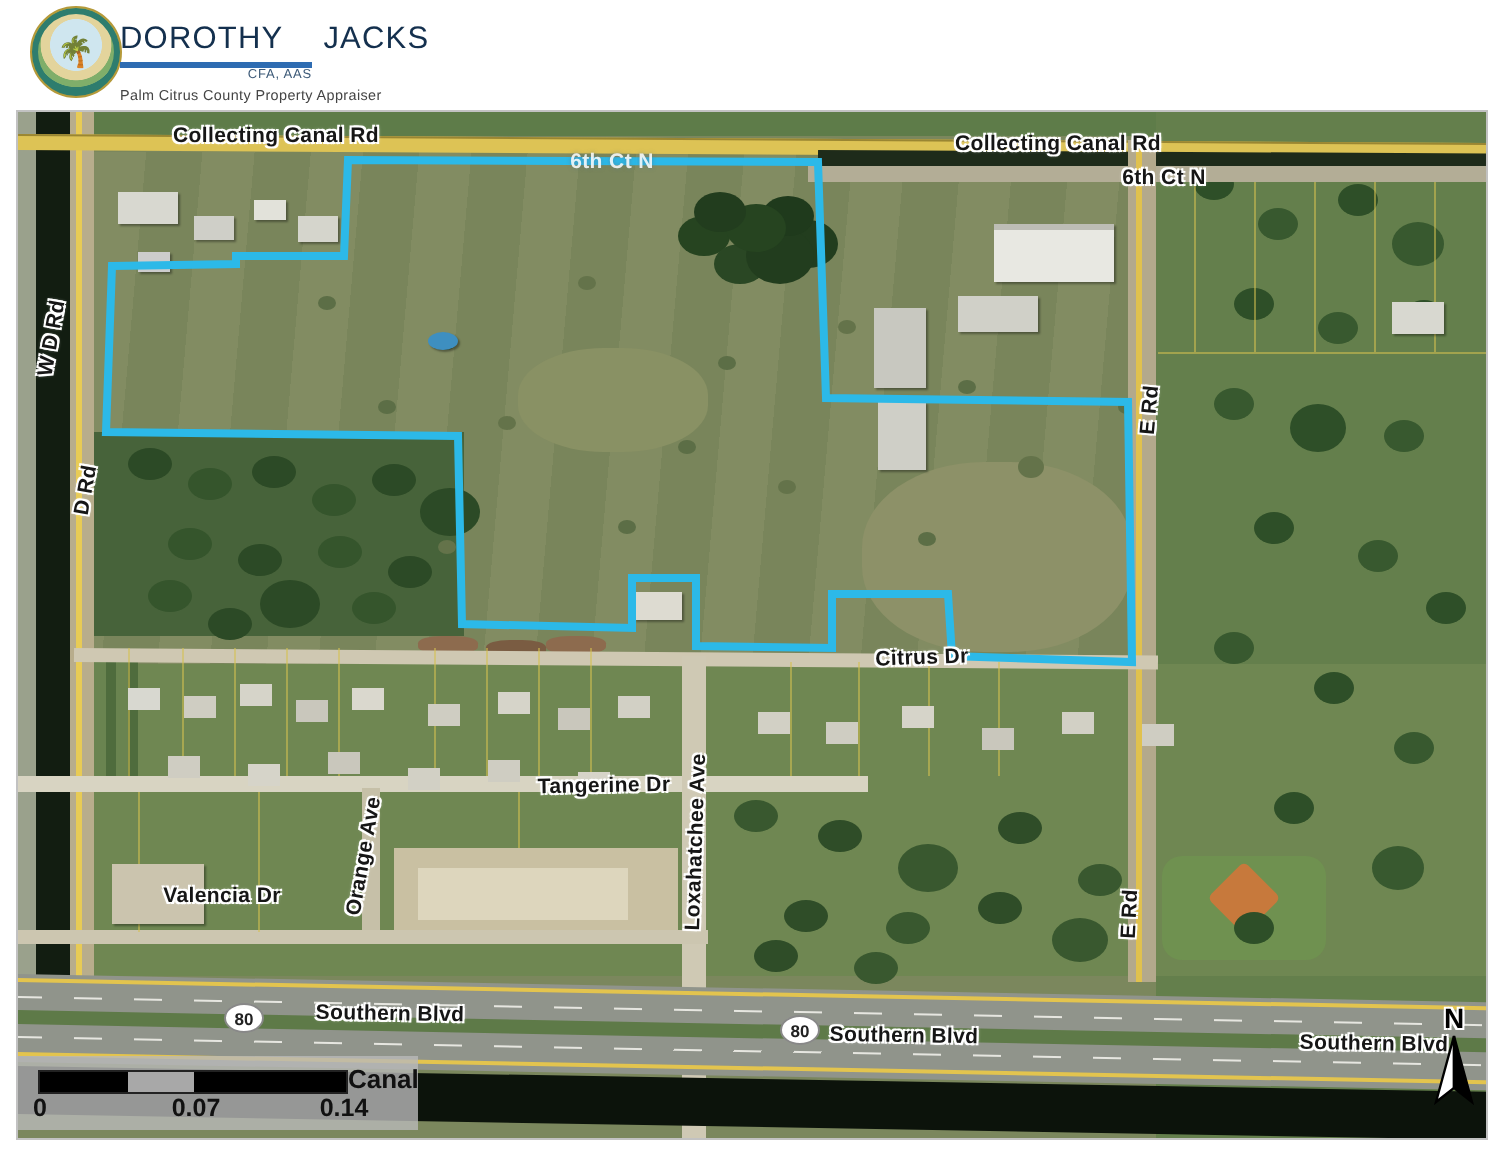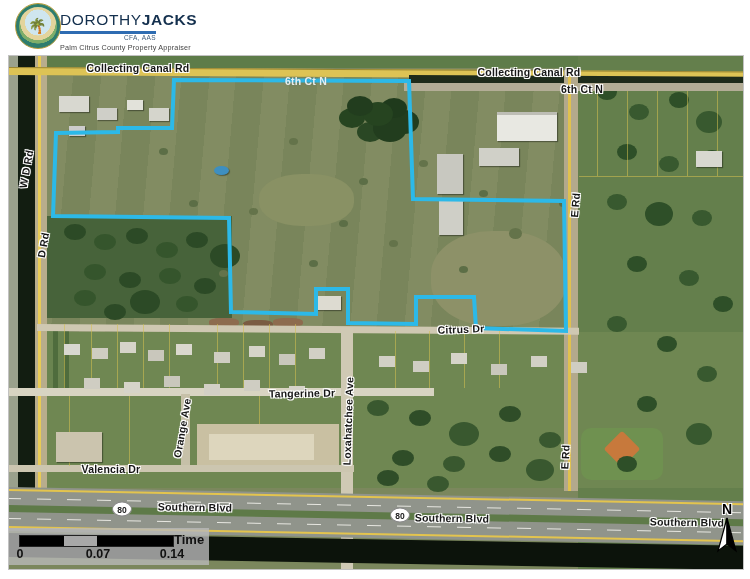--- a/index.html
+++ b/index.html
@@ -7,21 +7,21 @@
        font-family:"Liberation Sans",sans-serif;}
   .abs{position:absolute;}
 
   
   #header{position:absolute;left:0;top:0;width:750px;height:55px;background:#fff;}
   .seal{position:absolute;left:15px;top:3px;width:44px;height:44px;border-radius:50%;
         background:radial-gradient(circle at 50% 42%,#cfe6ef 0 38%,#e3d49c 39% 52%,#7fae6a 53% 62%,#2e7d6e 63% 100%);
         border:1px solid #b59a3a;box-shadow:inset 0 0 0 3px #2e7d6e;
         display:flex;align-items:center;justify-content:center;font-size:15px;}
   .brand{position:absolute;left:60px;top:11px;font-size:15.5px;color:#14304e;letter-spacing:.6px;white-space:nowrap;}
-  .brand b{font-weight:bold;}
+  .brand b{font-weight:normal;margin-left:20px;}
   .brand-rule{position:absolute;left:60px;top:31px;width:96px;height:2.5px;background:#2e6cb2;}
   .brand-cred{position:absolute;left:60px;top:34px;width:96px;text-align:right;font-size:6.5px;color:#3d5a78;letter-spacing:.4px;}
   .brand-sub{position:absolute;left:60px;top:43px;font-size:7.2px;color:#444;letter-spacing:.2px;}
 
   
   #map{position:absolute;left:8px;top:55px;width:734px;height:513px;overflow:hidden;
        background:#7b875d;border:1px solid #c2c2c2;box-sizing:content-box;}
 
   .field{position:absolute;}
   .rd{position:absolute;}
@@ -171,39 +171,39 @@
   <div class="rlabel" style="left:573px;top:33px;">6th Ct N</div>
   <div class="rlabel faint" style="left:297px;top:25px;">6th Ct N</div>
   <div class="rlabel" style="left:17px;top:113px;transform:translate(-50%,-50%) rotate(-80deg);">W D Rd</div>
   <div class="rlabel" style="left:34px;top:189px;transform:translate(-50%,-50%) rotate(-80deg);">D Rd</div>
   <div class="rlabel" style="left:566px;top:149px;transform:translate(-50%,-50%) rotate(-85deg);">E Rd</div>
   <div class="rlabel" style="left:556px;top:401px;transform:translate(-50%,-50%) rotate(-87deg);">E Rd</div>
   <div class="rlabel" style="left:452px;top:273px;transform:translate(-50%,-50%) rotate(-2deg);">Citrus Dr</div>
   <div class="rlabel" style="left:293px;top:337px;transform:translate(-50%,-50%) rotate(-1deg);">Tangerine Dr</div>
   <div class="rlabel" style="left:339px;top:365px;transform:translate(-50%,-50%) rotate(-88deg);">Loxahatchee Ave</div>
   <div class="rlabel" style="left:173px;top:372px;transform:translate(-50%,-50%) rotate(-80deg);">Orange Ave</div>
-  <div class="rlabel" style="left:102px;top:413px;">Valencia Dr</div>
+  <div class="rlabel" style="left:102px;top:392px;">Valencia Dr</div>
   <div class="rlabel" style="left:186px;top:451px;transform:translate(-50%,-50%) rotate(1deg);">Southern Blvd</div>
   <div class="rlabel" style="left:443px;top:462px;transform:translate(-50%,-50%) rotate(1deg);">Southern Blvd</div>
   <div class="rlabel" style="left:678px;top:466px;transform:translate(-50%,-50%) rotate(1deg);">Southern Blvd</div>
   <div class="shield" style="left:113px;top:453px;">80</div>
   <div class="shield" style="left:391px;top:459px;">80</div>
 
 
   <div id="scalebox">
     <div id="scalebar">
       <div class="seg1"></div>
       <div class="seg2"></div>
       <div class="seg3"></div>
     </div>
     <div class="tick" style="left:11px;">0</div>
     <div class="tick" style="left:55px;margin-top:44px;">0.04</div>
     <div class="tick" style="left:89px;">0.07</div>
     <div class="tick" style="left:163px;">0.14</div>
-    <div id="miles">Time</div>
+    <div id="miles">Canal</div>
   </div>
 
   <div id="north">
     <div class="nlet">N</div>
     <svg width="24" height="38" viewBox="0 0 24 38" style="margin-top:1px;">
       <polygon points="12,1 3,34 12,27" fill="#ffffff" stroke="#000" stroke-width="1.2"></polygon>
       <polygon points="12,1 21,34 12,27" fill="#000000" stroke="#000" stroke-width="1.2"></polygon>
     </svg>
   </div>
 

